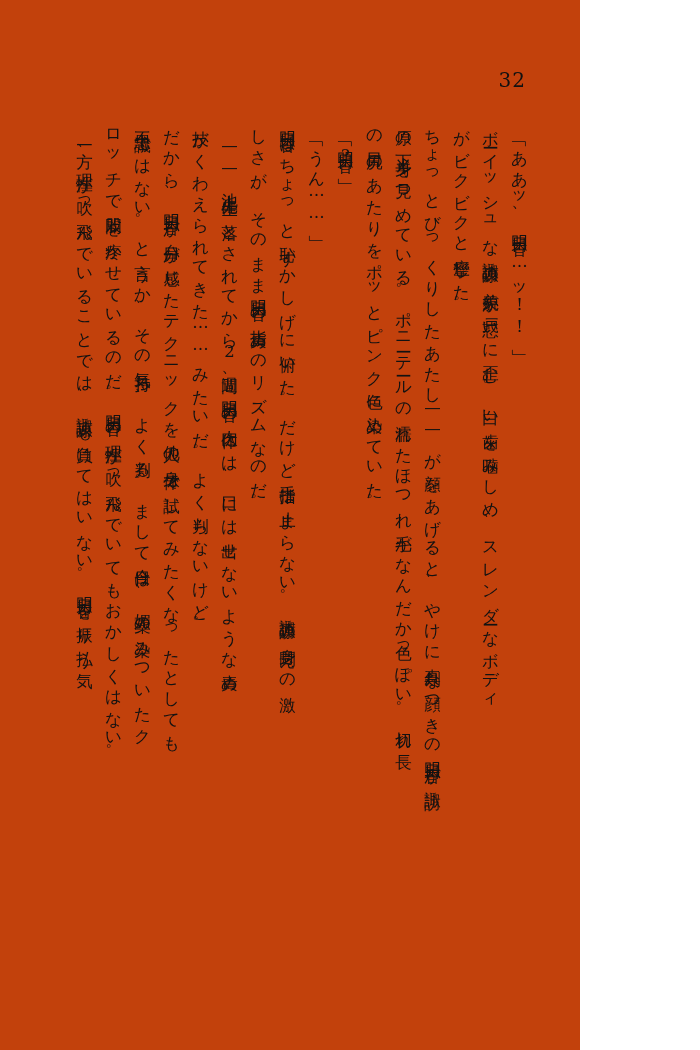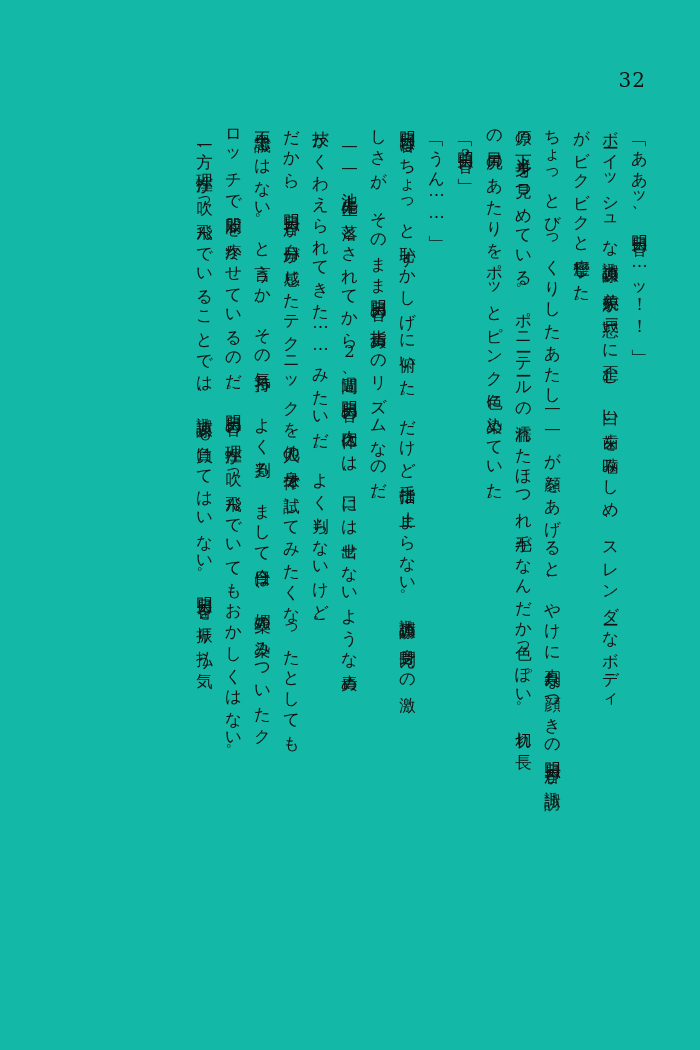--- a/index.html
+++ b/index.html
@@ -9,23 +9,23 @@
   }
   body {
     width: 700px;
     height: 1050px;
     overflow: hidden;
     font-family: "DejaVu Serif", "Liberation Serif", serif;
     color: #1a1a1a;
   }
   .page {
     position: relative;
-    width: 700px;
+    width: 580px;
     height: 1050px;
-    background: #14b8a6;
+    background: #c2410c;
     box-sizing: border-box;
   }
   .page-number {
     position: absolute;
     top: 68px;
     right: 54px;
     font-size: 20px;
     letter-spacing: 1px;
     color: #111;
     font-family: "DejaVu Serif", "Liberation Serif", serif;

